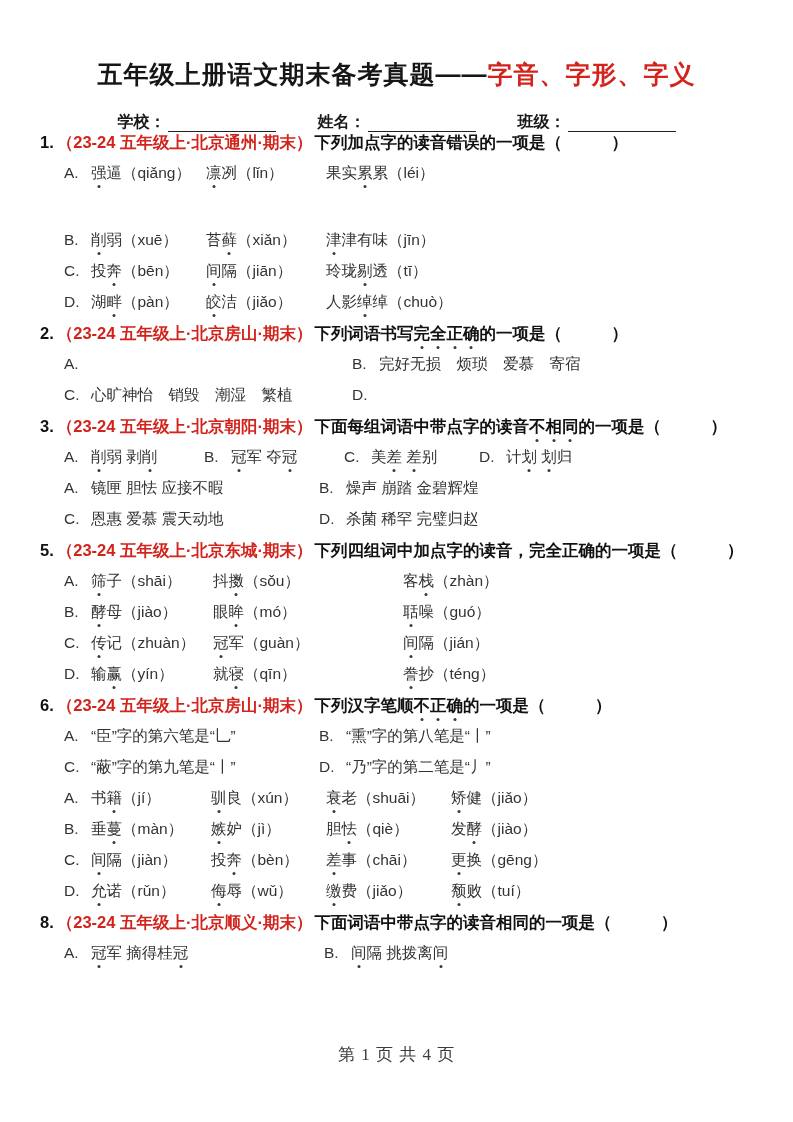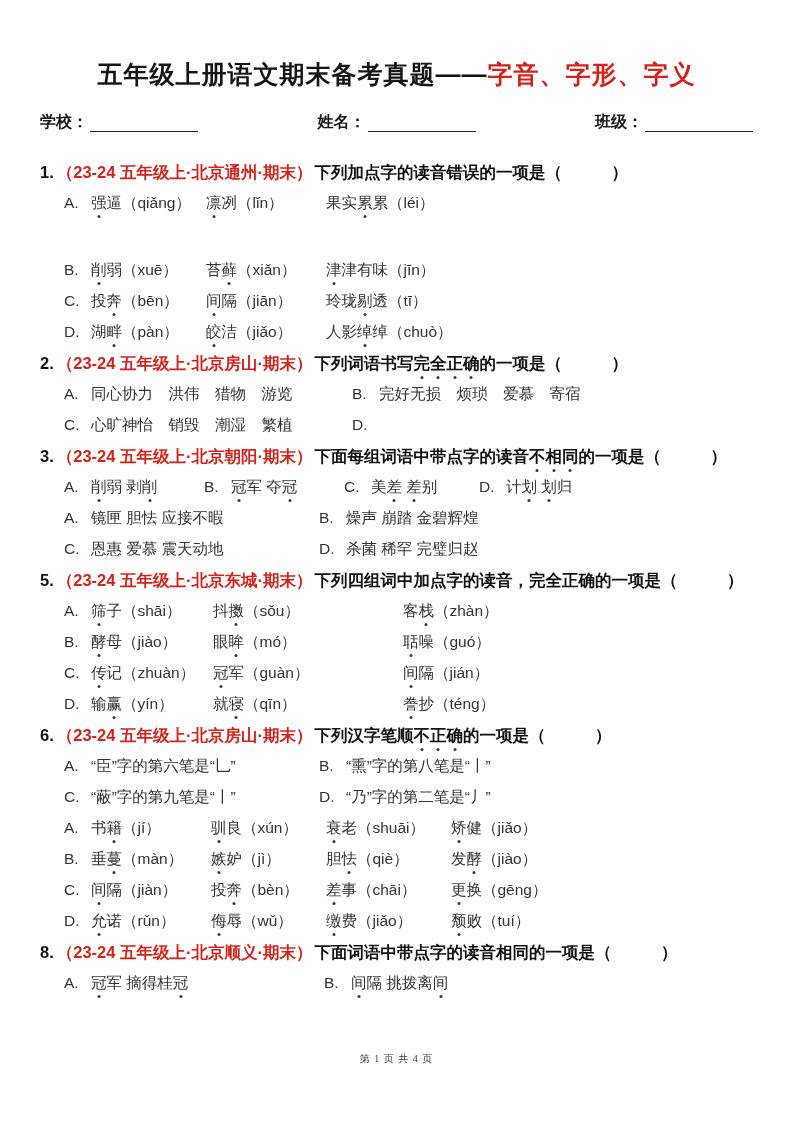--- a/index.html
+++ b/index.html
@@ -12,21 +12,21 @@
 
   
   .title{
     margin:0;text-align:center;font-size:25px;font-weight:700;color:#161616;
     letter-spacing:1px;line-height:32px;
   }
   .title .red{color:var(--accent,#d2241c);}
 
   
   .fields{
-    margin-top:22px;margin-bottom:30px;display:flex;justify-content:space-between;gap:42px;
+    margin-top:22px;display:flex;justify-content:center;gap:42px;
     font-size:16px;font-weight:700;color:#181818;line-height:20px;
   }
   .field{display:inline-flex;align-items:flex-end;}
   .blank{display:inline-block;width:108px;height:15px;border-bottom:1.6px solid #222;margin-left:2px;}
 
   
   .q-head{font-size:16.5px;font-weight:700;color:#121212;line-height:21px;margin-bottom:10px;white-space:nowrap;}
   .q-num{margin-right:3px;}
   .q-src{color:var(--accent,#d2241c);margin-right:2px;}
   .opt-row{display:flex;margin:0 0 11px 24px;line-height:20px;font-size:15.5px;color:#333;}
@@ -38,21 +38,21 @@
   .dt{position:relative;display:inline-block;}
   .dt::after{
     content:"";position:absolute;left:50%;bottom:-4.5px;transform:translateX(-50%);
     width:3px;height:3px;border-radius:50%;background:#3a3a3a;
   }
 
   
   .footer{
     position:absolute;left:0;right:0;bottom:56px;text-align:center;
     font-family:"Liberation Serif","DejaVu Serif",serif;
-    font-size:10px;color:#3c3c3c;letter-spacing:1px;
+    font-size:17px;color:#3c3c3c;letter-spacing:1px;
   }
 </style>
 </head>
 <body style="--accent: #d2241c;">
 
 <div class="page">
 
   <h1 class="title"><span>五年级上册语文期末备考真题——</span><span class="red">字音、字形、字义</span></h1>
 
   <div class="fields">
@@ -104,21 +104,20 @@
             <span class="cell" style="width: 120px;"><span class="dt">皎</span>洁（jiǎo）</span>
             <span class="cell">人影<span class="dt">绰</span>绰（chuò）</span>
           </div>
         </div>
       </div>
       <div class="question">
         <div class="q-head"><span class="q-num">2.</span><span class="q-src">（23-24 五年级上·北京房山·期末）</span><span class="q-stem">下列词语书写<span class="dt">完</span><span class="dt">全</span><span class="dt">正</span><span class="dt">确</span>的一项是（　　　）</span></div>
         <div class="opt-row">
           <div class="opt" style="width: 288px;">
             <span class="opt-label">A.</span>
-            <span class="cell">同心协力　洪伟　猎物　游览</span>
           </div>
           <div class="opt">
             <span class="opt-label">B.</span>
             <span class="cell">完好无损　烦琐　爱慕　寄宿</span>
           </div>
         </div>
         <div class="opt-row">
           <div class="opt" style="width: 288px;">
             <span class="opt-label">C.</span>
             <span class="cell">心旷神怡　销毁　潮湿　繁植</span>

